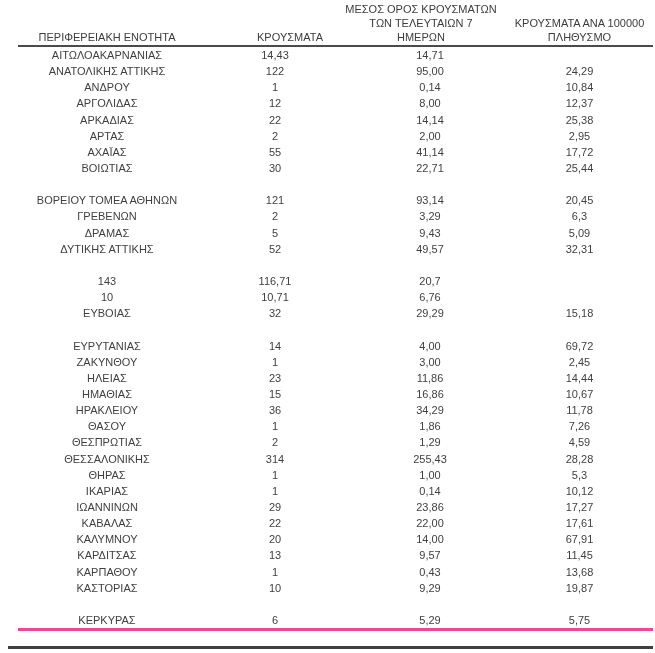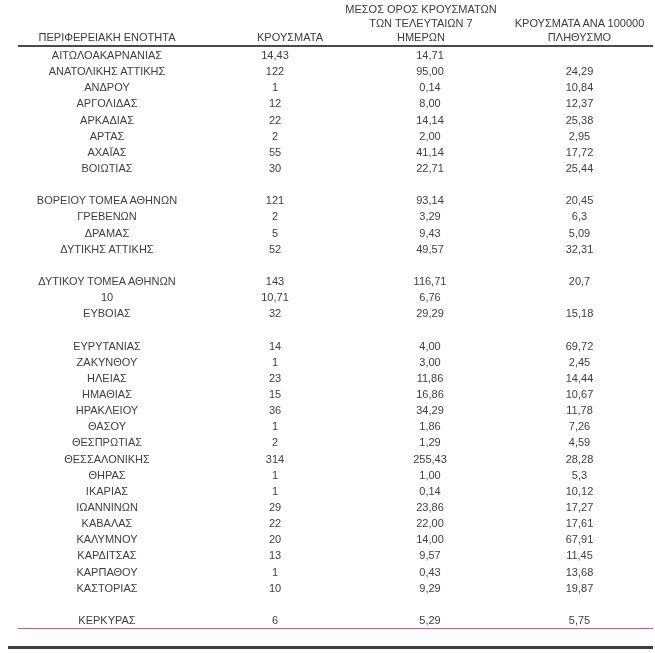--- a/index.html
+++ b/index.html
@@ -49,21 +49,21 @@
     height: 16.15px;
     line-height: 16.15px;
     font-size: 11px;
   }
   .cell {
     text-align: center;
     white-space: nowrap;
     overflow: visible;
   }
   .row-spacer { height: 16.15px; }
-  .last-row { border-bottom: 1px solid #ec4899; }
+  .last-row { border-bottom: 3px solid #ec4899; }
   .table-bottom-border {
     position: absolute;
     left: 8px;
     top: 646px;
     width: 645px;
     height: 3px;
     background: #3f3f3f;
   }
 </style>
 </head>
@@ -155,21 +155,20 @@
         <div class="cell">5,09</div>
       </div>
       <div class="grid-row row">
         <div class="cell">ΔΥΤΙΚΗΣ ΑΤΤΙΚΗΣ</div>
         <div class="cell">52</div>
         <div class="cell">49,57</div>
         <div class="cell">32,31</div>
       </div>
       <div class="row-spacer"></div>
       <div class="grid-row row">
-        <div class="cell">ΔΥΤΙΚΟΥ ΤΟΜΕΑ ΑΘΗΝΩΝ</div>
         <div class="cell">143</div>
         <div class="cell">116,71</div>
         <div class="cell">20,7</div>
       </div>
       <div class="grid-row row">
         <div class="cell">10</div>
         <div class="cell">10,71</div>
         <div class="cell">6,76</div>
       </div>
       <div class="grid-row row">

